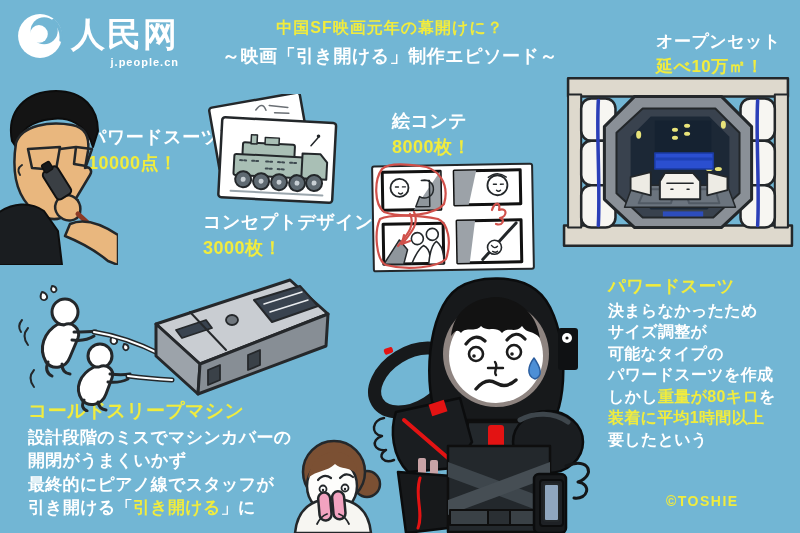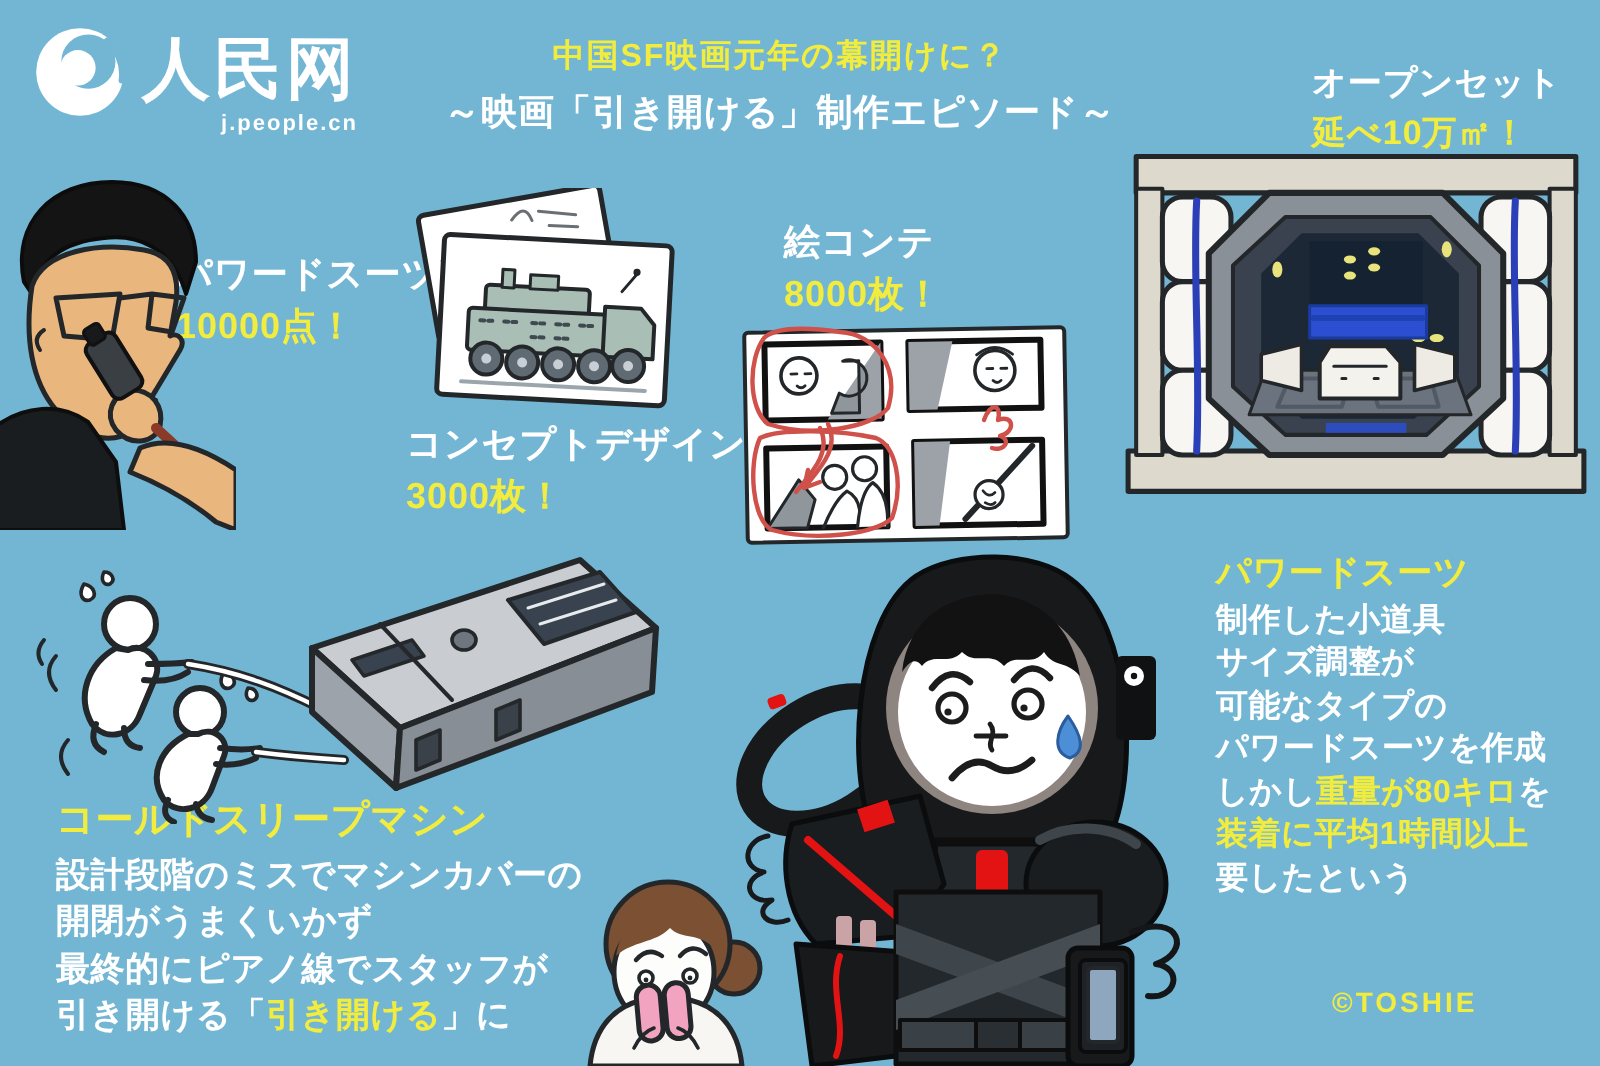--- a/index.html
+++ b/index.html
@@ -74,21 +74,21 @@
   <div class="abs cold" style="left:28px;top:399px;">
     <div class="y cold-title">コールドスリープマシン</div>
     <div class="w">設計段階のミスでマシンカバーの</div>
     <div class="w">開閉がうまくいかず</div>
     <div class="w">最終的にピアノ線でスタッフが</div>
     <div class="w"><span>引き開ける「</span><span class="y">引き開ける</span><span>」に</span></div>
   </div>
 
   <div class="abs para" style="left:608px;top:276px;">
     <div class="y para-title">パワードスーツ</div>
-    <div class="w">制作した小道具</div>
+    <div class="w">決まらなかったため</div>
     <div class="w">サイズ調整が</div>
     <div class="w">可能なタイプの</div>
     <div class="w">パワードスーツを作成</div>
     <div class="w"><span>しかし</span><span class="y">重量が80キロ</span><span>を</span></div>
     <div class="y">装着に平均1時間以上</div>
     <div class="w">要したという</div>
   </div>
 
   <div class="abs credit" style="left:666px;top:493px;">©TOSHIE</div>
 

